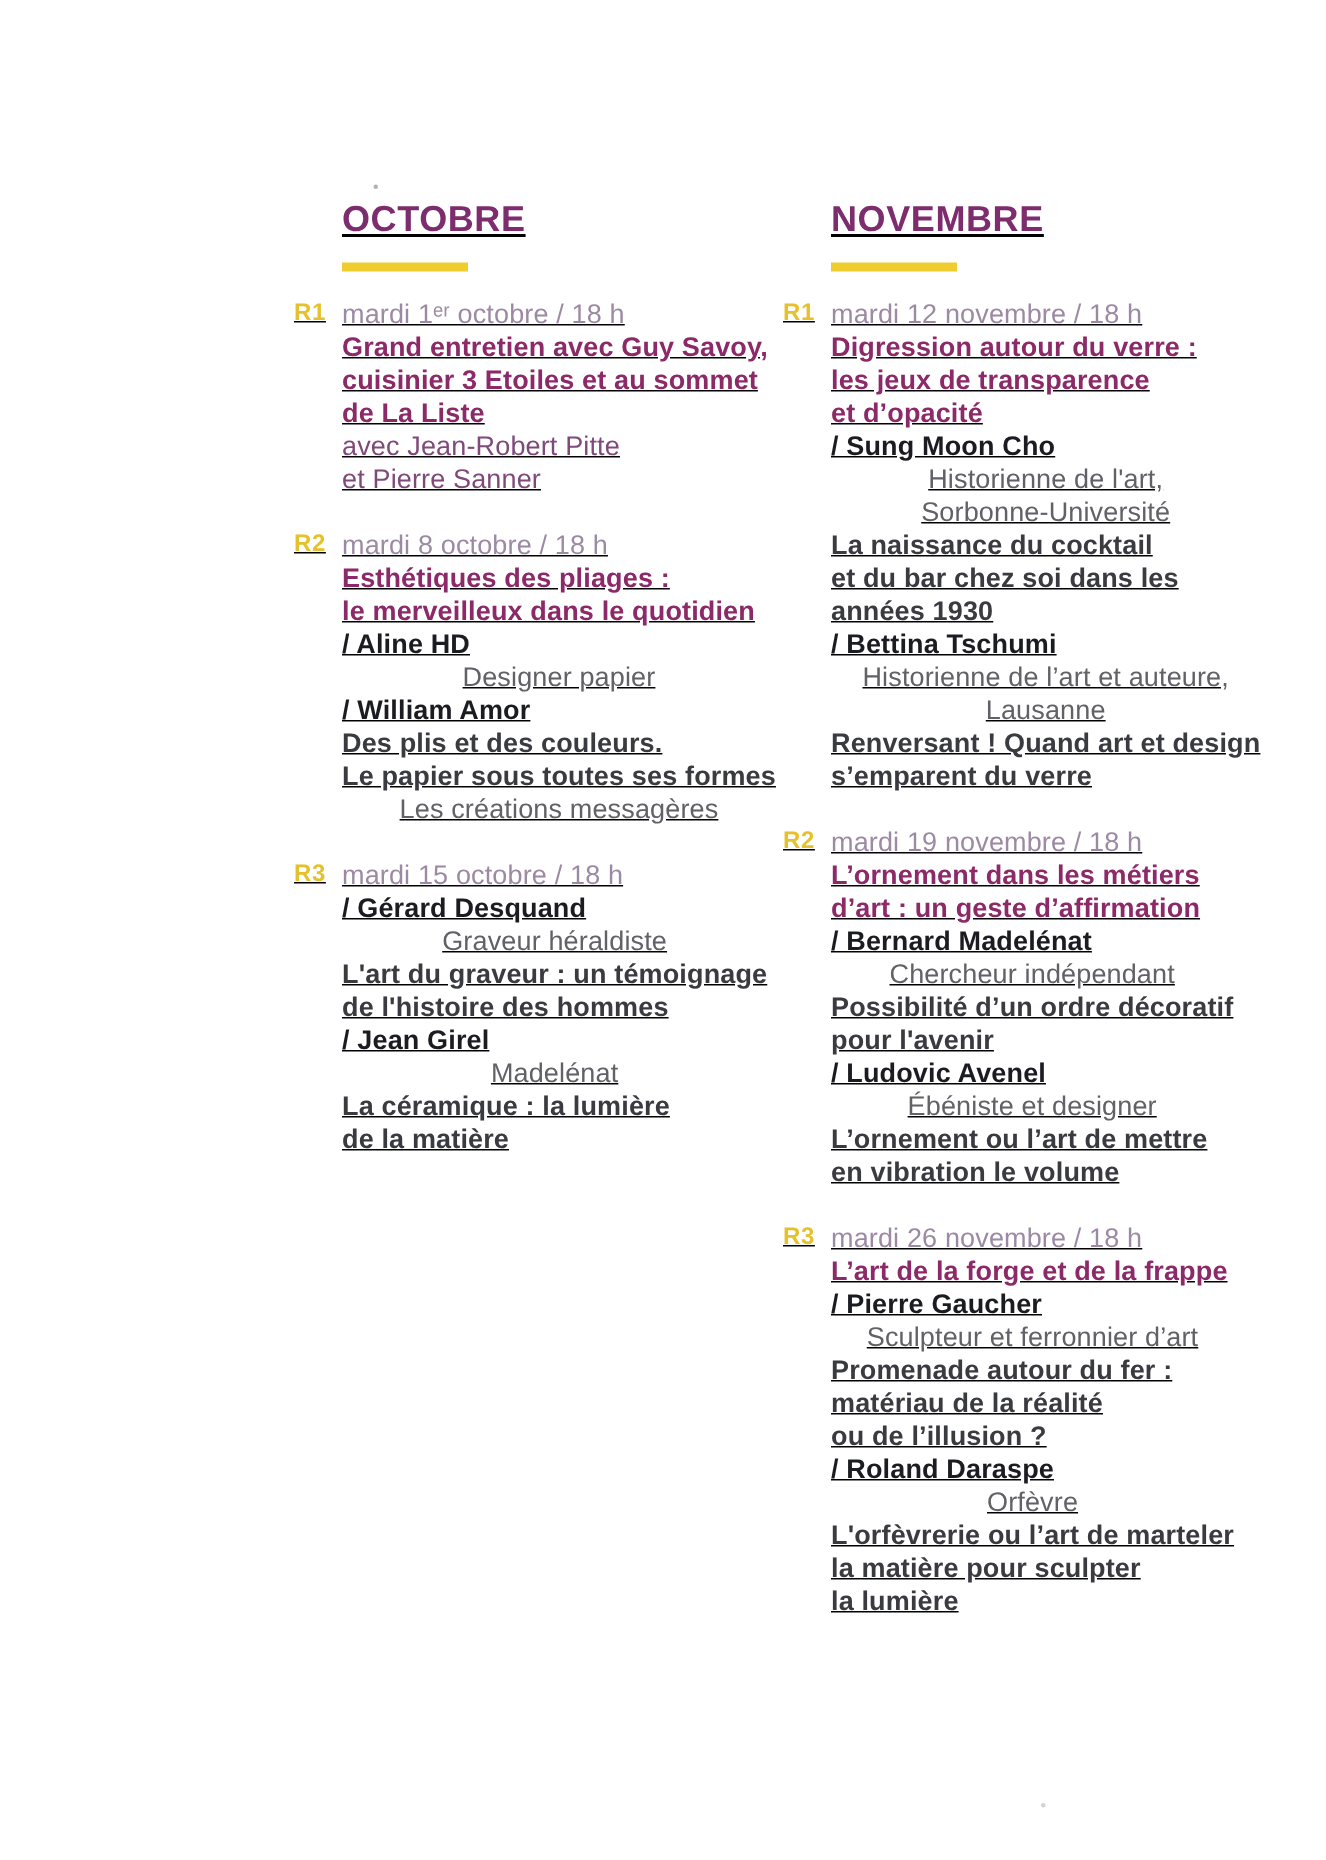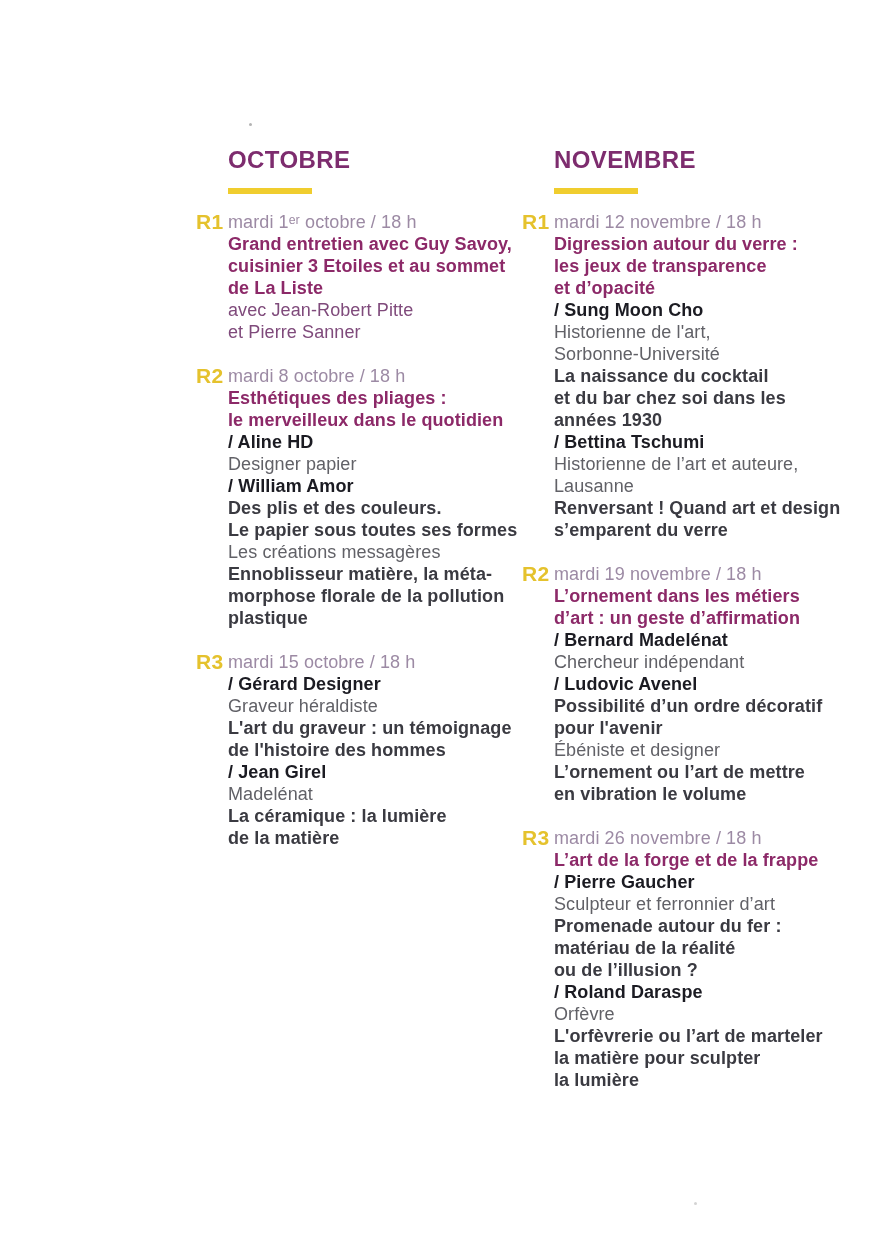--- a/index.html
+++ b/index.html
@@ -8,56 +8,57 @@
     position: relative;
     width: 884px;
     height: 1240px;
     margin: 0 auto;
     background: #ffffff;
     overflow: hidden;
     font-family: "Liberation Sans", "DejaVu Sans", sans-serif;
   }
   .columns {
     position: absolute;
-    top: 146px;
+    top: 133px;
     left: 196px;
     width: 660px;
     display: flex;
+    text-decoration: underline;
   }
   .month-column { width: 326px; flex: none; }
   .month-heading {
     margin: 0 0 0 32px;
     font-size: 24px;
     line-height: 28px;
     font-weight: 700;
     letter-spacing: 0.4px;
     color: var(--month-heading, #7d2c6e);
   }
   .heading-underline {
     width: 84px;
     height: 6px;
     margin: 14px 0 17px 32px;
     background: var(--underline, #f0cd2e);
   }
   .event { display: flex; margin-bottom: 22px; }
   .event-label {
     flex: none;
     width: 32px;
-    font-size: 21px;
+    font-size: 16px;
     line-height: 22px;
     font-weight: 700;
     letter-spacing: 0.4px;
     color: var(--label-gold, #e5c22d);
   }
   .event-body { font-size: 18px; line-height: 22px; letter-spacing: 0.1px; }
   .seg { margin: 0; white-space: pre-line; }
   .seg-date   { color: var(--date-mauve, #9c8aa4); }
   .seg-title  { color: var(--title-magenta, #8c2968); font-weight: 700; }
   .seg-name   { color: var(--name-black, #1b1b22); font-weight: 700; }
-  .seg-role   { color: var(--role-gray, #616167); }
+  .seg-role   { color: var(--role-gray, #616167); text-align: center; }
   .seg-topic  { color: var(--topic-dark, #3a3a41); font-weight: 700; }
   .seg-accent { color: var(--accent-purple, #7f4a7b); }
   .speck { position: absolute; border-radius: 50%; opacity: 0.65; }
 </style>
 </head>
 <body>
 
 <div class="page" style="background: rgb(255, 255, 255);">
   <main class="columns">
       <section class="month-column">
@@ -79,30 +80,27 @@
           <div class="event-body">
             <p class="seg seg-date">mardi 8 octobre / 18 h</p>
             <p class="seg seg-title">Esthétiques des pliages :
 le merveilleux dans le quotidien</p>
             <p class="seg seg-name">/ Aline HD</p>
             <p class="seg seg-role">Designer papier</p>
             <p class="seg seg-name">/ William Amor</p>
             <p class="seg seg-topic">Des plis et des couleurs.
 Le papier sous toutes ses formes</p>
             <p class="seg seg-role">Les créations messagères</p>
-            <p class="seg seg-topic">Ennoblisseur matière, la méta-
-morphose florale de la pollution
-plastique</p>
           </div>
         </article>
         <article class="event">
           <span class="event-label">R3</span>
           <div class="event-body">
             <p class="seg seg-date">mardi 15 octobre / 18 h</p>
-            <p class="seg seg-name">/ Gérard Designer</p>
+            <p class="seg seg-name">/ Gérard Desquand</p>
             <p class="seg seg-role">Graveur héraldiste</p>
             <p class="seg seg-topic">L'art du graveur : un témoignage
 de l'histoire des hommes</p>
             <p class="seg seg-name">/ Jean Girel</p>
             <p class="seg seg-role">Madelénat</p>
             <p class="seg seg-topic">La céramique : la lumière
 de la matière</p>
           </div>
         </article>
       </section>
@@ -130,23 +128,23 @@
           </div>
         </article>
         <article class="event">
           <span class="event-label">R2</span>
           <div class="event-body">
             <p class="seg seg-date">mardi 19 novembre / 18 h</p>
             <p class="seg seg-title">L’ornement dans les métiers
 d’art : un geste d’affirmation</p>
             <p class="seg seg-name">/ Bernard Madelénat</p>
             <p class="seg seg-role">Chercheur indépendant</p>
-            <p class="seg seg-name">/ Ludovic Avenel</p>
             <p class="seg seg-topic">Possibilité d’un ordre décoratif
 pour l'avenir</p>
+            <p class="seg seg-name">/ Ludovic Avenel</p>
             <p class="seg seg-role">Ébéniste et designer</p>
             <p class="seg seg-topic">L’ornement ou l’art de mettre
 en vibration le volume</p>
           </div>
         </article>
         <article class="event">
           <span class="event-label">R3</span>
           <div class="event-body">
             <p class="seg seg-date">mardi 26 novembre / 18 h</p>
             <p class="seg seg-title">L’art de la forge et de la frappe</p>

